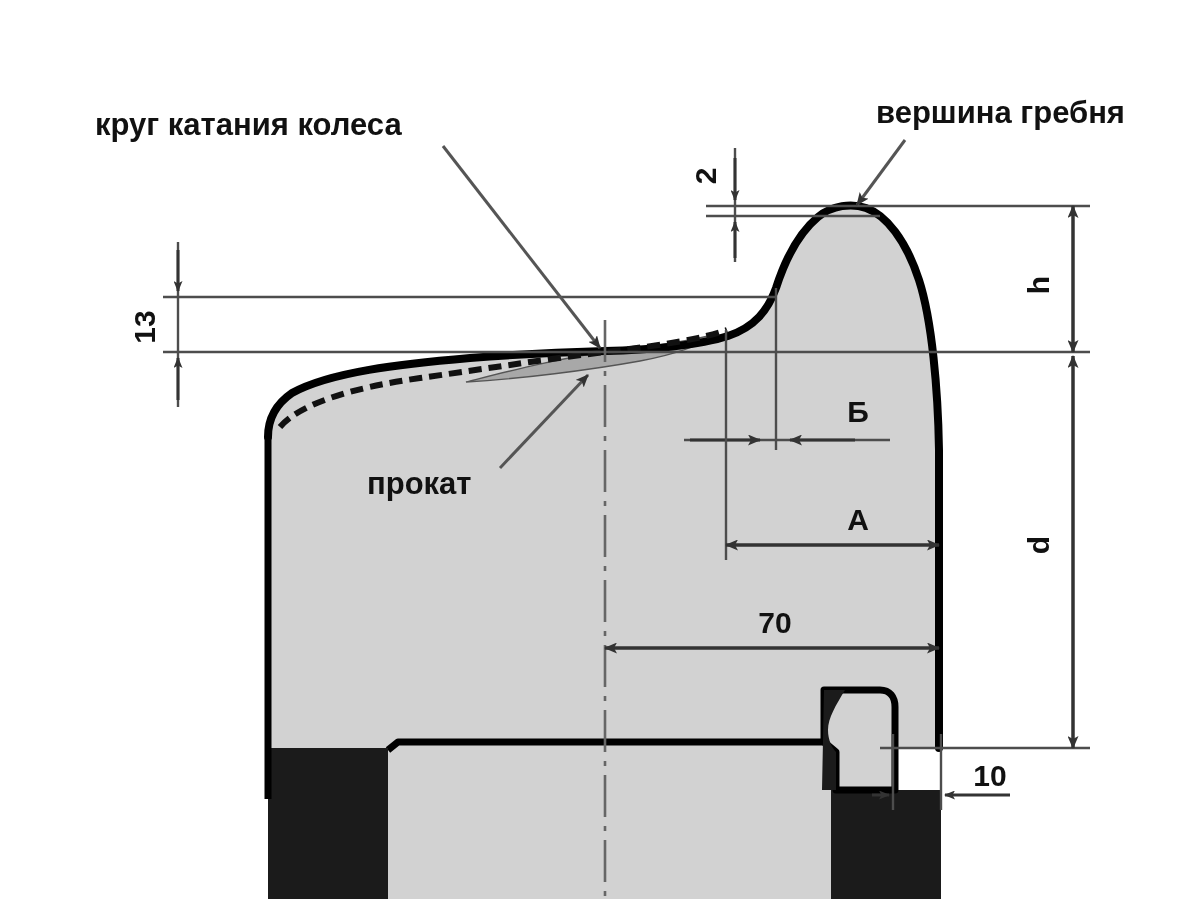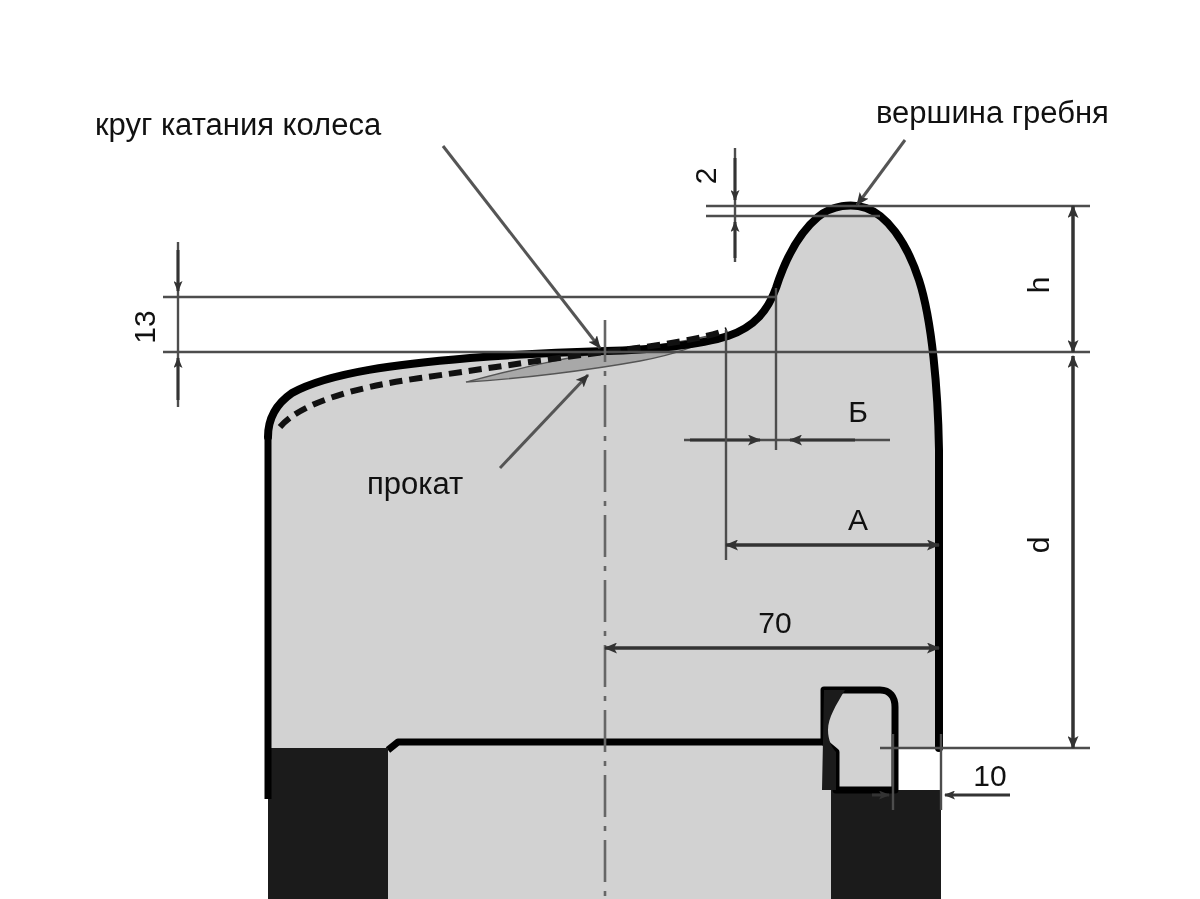--- a/index.html
+++ b/index.html
@@ -1,18 +1,18 @@
 <!DOCTYPE html>
 <html><head>
 <meta charset="utf-8">
 <style>
   html,body{margin:0;padding:0;background:#ffffff;}
   body{width:1200px;height:899px;overflow:hidden;
        font-family:"Liberation Sans","DejaVu Sans",sans-serif;}
-  #stage{position:relative;width:1200px;height:899px;background:#fff;}
+  #stage{position:relative;width:1200px;height:899px;background:#fff;font-weight:bold;}
   svg{display:block;}
   .lbl{font-family:"Liberation Sans","DejaVu Sans",sans-serif;fill:#111;}
   .lbl-big{font-size:31px;}
   .lbl-dim{font-size:30px;}
   .lbl-letter{font-size:30px;}
 </style>
 </head>
 <body>
 
 <div id="stage">

